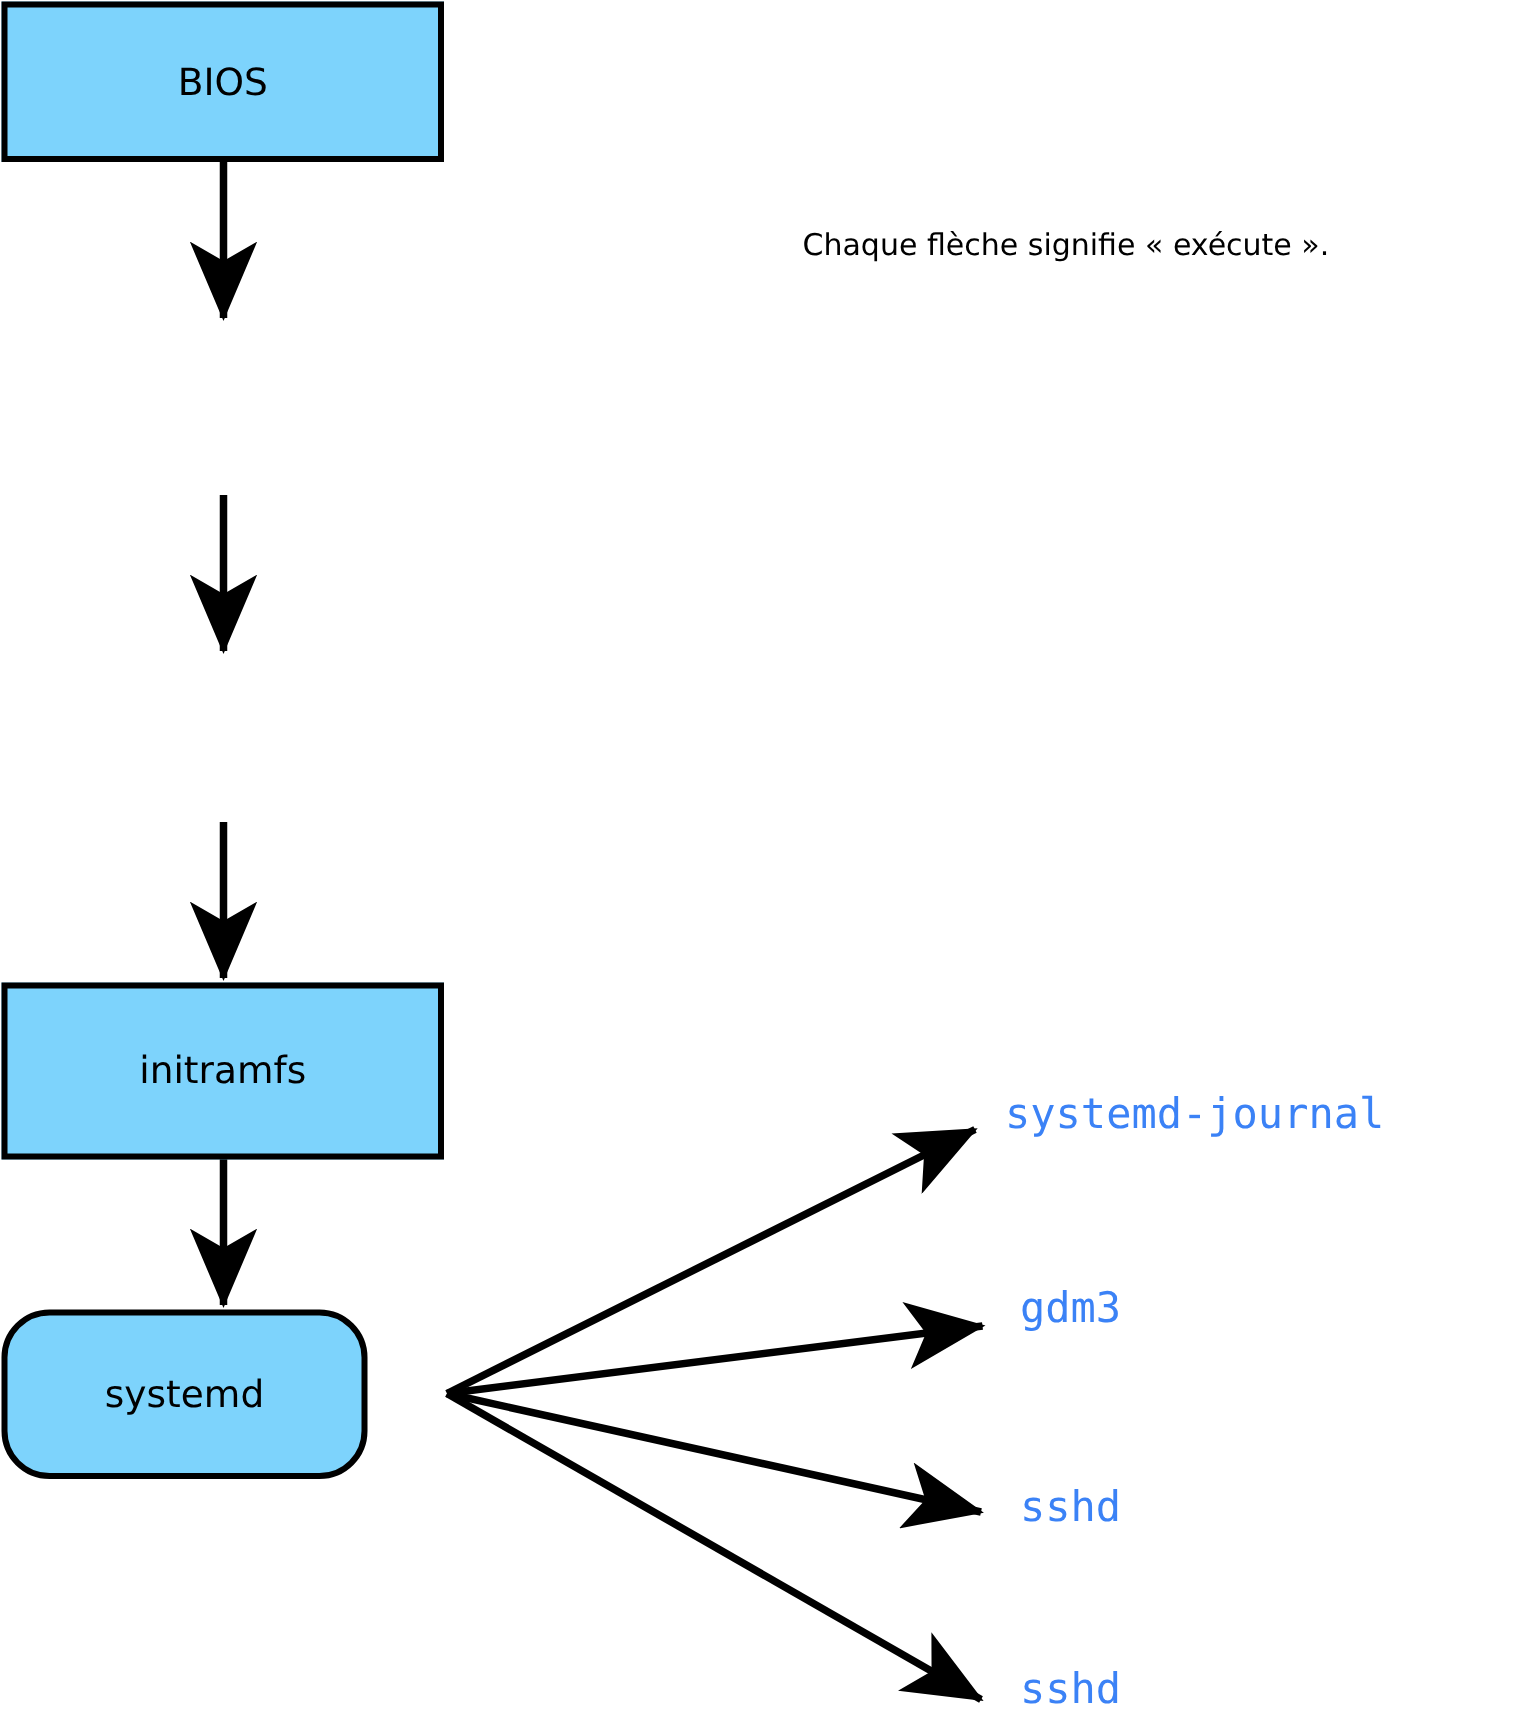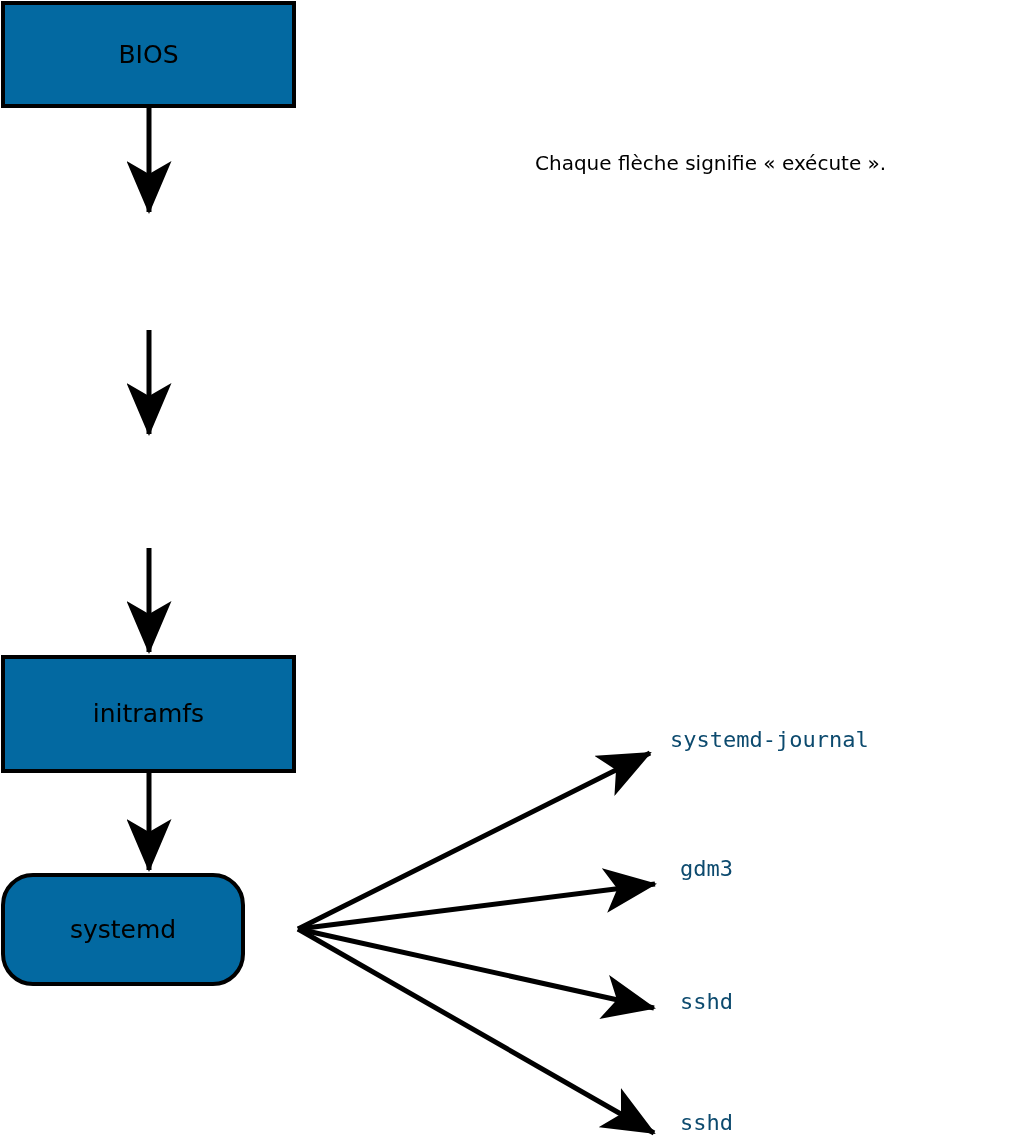--- a/index.html
+++ b/index.html
@@ -28,42 +28,42 @@
     left: 0;
     top: 0;
     width: 1024px;
     height: 1144px;
     display: block;
   }
   
   .node-box {
     position: absolute;
     box-sizing: border-box;
-    background: #0369a1;
+    background: #7dd3fc;
     border: 4px solid #000000;
     display: flex;
     align-items: center;
     justify-content: center;
     text-align: center;
   }
   .node-label {
     font-family: "DejaVu Sans", "Liberation Sans", sans-serif;
     font-size: 25px;
     line-height: 1.28;
     color: #000000;
     white-space: pre-line;
     padding: 0 6px;
   }
   
   .leaf-label {
     position: absolute;
     font-family: "DejaVu Sans Mono", "Liberation Mono", monospace;
-    font-size: 22px;
+    font-size: 28px;
     line-height: 1;
-    color: #0c4a6e;
+    color: #3b82f6;
     white-space: nowrap;
   }
   
   .annotation {
     position: absolute;
     font-family: "DejaVu Sans", "Liberation Sans", sans-serif;
     font-size: 20px;
     line-height: 1;
     color: #000000;
     white-space: nowrap;

